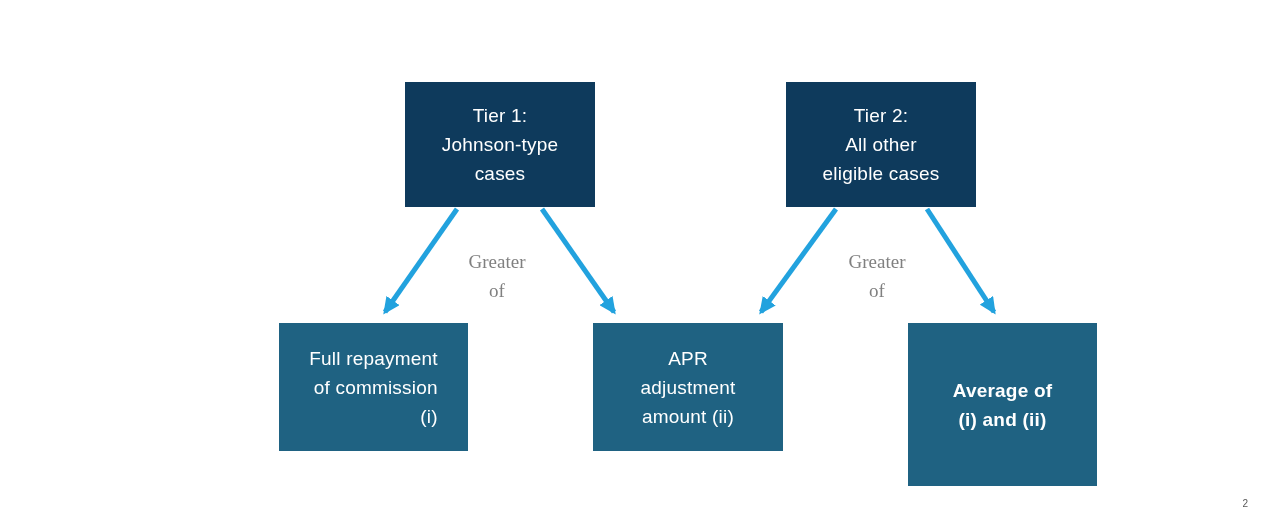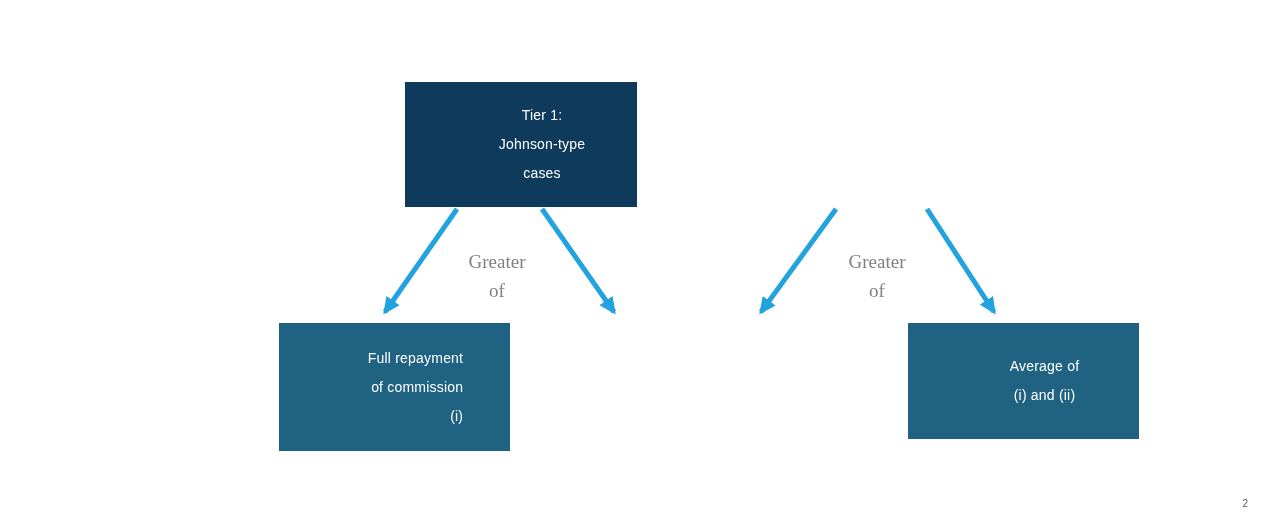--- a/index.html
+++ b/index.html
@@ -23,36 +23,35 @@
     height: 518px;
     pointer-events: none;
   }
   .box {
     position: absolute;
     display: flex;
     align-items: center;
     justify-content: center;
     text-align: center;
     color: #ffffff;
-    font-size: 14px;
+    font-size: 19px;
     line-height: 29px;
     letter-spacing: 0.2px;
-    padding-left: 42px;
   }
   .box span {
     white-space: pre-line;
   }
   .box.navy { background: #0E3A5C; }
   .box.teal { background: #1F6282; }
 
   .tier1 { left: 405px; top: 82px;  width: 190px; height: 125px; }
   .tier2 { left: 786px; top: 82px;  width: 190px; height: 125px; }
   .out1  { left: 279px; top: 323px; width: 189px; height: 128px; text-align: right; }
   .out2  { left: 593px; top: 323px; width: 190px; height: 128px; }
-  .out3  { left: 908px; top: 323px; width: 189px; height: 116px; }
+  .out3  { left: 908px; top: 323px; width: 189px; height: 163px; font-weight: bold; }
 
   .glabel {
     position: absolute;
     width: 120px;
     text-align: center;
     color: #808080;
     font-size: 19px;
     line-height: 29px;
     white-space: pre-line;
     font-family: Liberation Serif, serif;
@@ -84,33 +83,43 @@
     <line x1="836" y1="209" x2="761" y2="312" stroke="#22A2DE" stroke-width="5" marker-end="url(#ah)"></line>
     <line x1="927" y1="209" x2="994" y2="312" stroke="#22A2DE" stroke-width="5" marker-end="url(#ah)"></line>
   </svg>
 
   <div class="box navy tier1">
     <span>Tier 1:
 Johnson-type
 cases</span>
   </div>
 
+  <div class="box navy tier2">
+    <span>Tier 2:
+All other
+eligible cases</span>
+  </div>
 
   <div class="glabel glabel1">Greater
 of</div>
 
   <div class="glabel glabel2">Greater
 of</div>
 
   <div class="box teal out1">
     <span>Full repayment
 of commission
 (i)</span>
   </div>
 
+  <div class="box teal out2">
+    <span>APR
+adjustment
+amount (ii)</span>
+  </div>
 
   <div class="box teal out3">
     <span>Average of
 (i) and (ii)</span>
   </div>
 
   <div class="page-num">2</div>
 
 </div>
 

